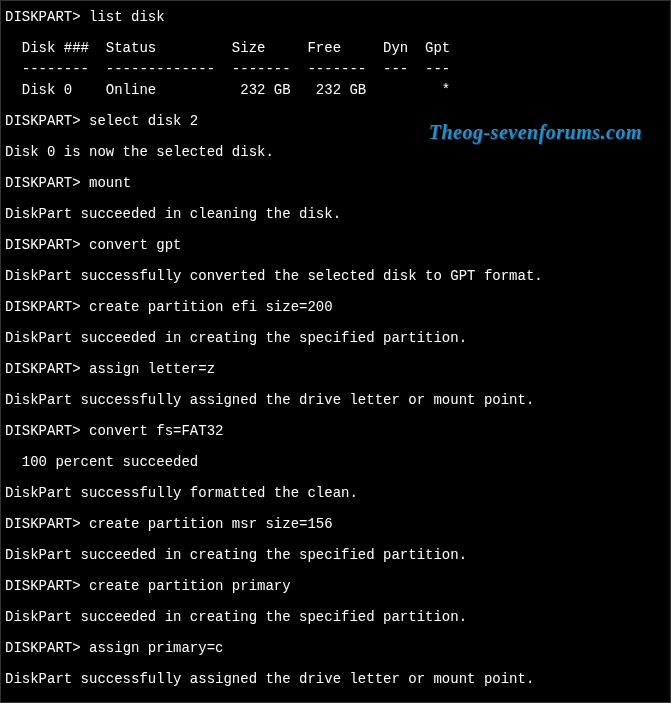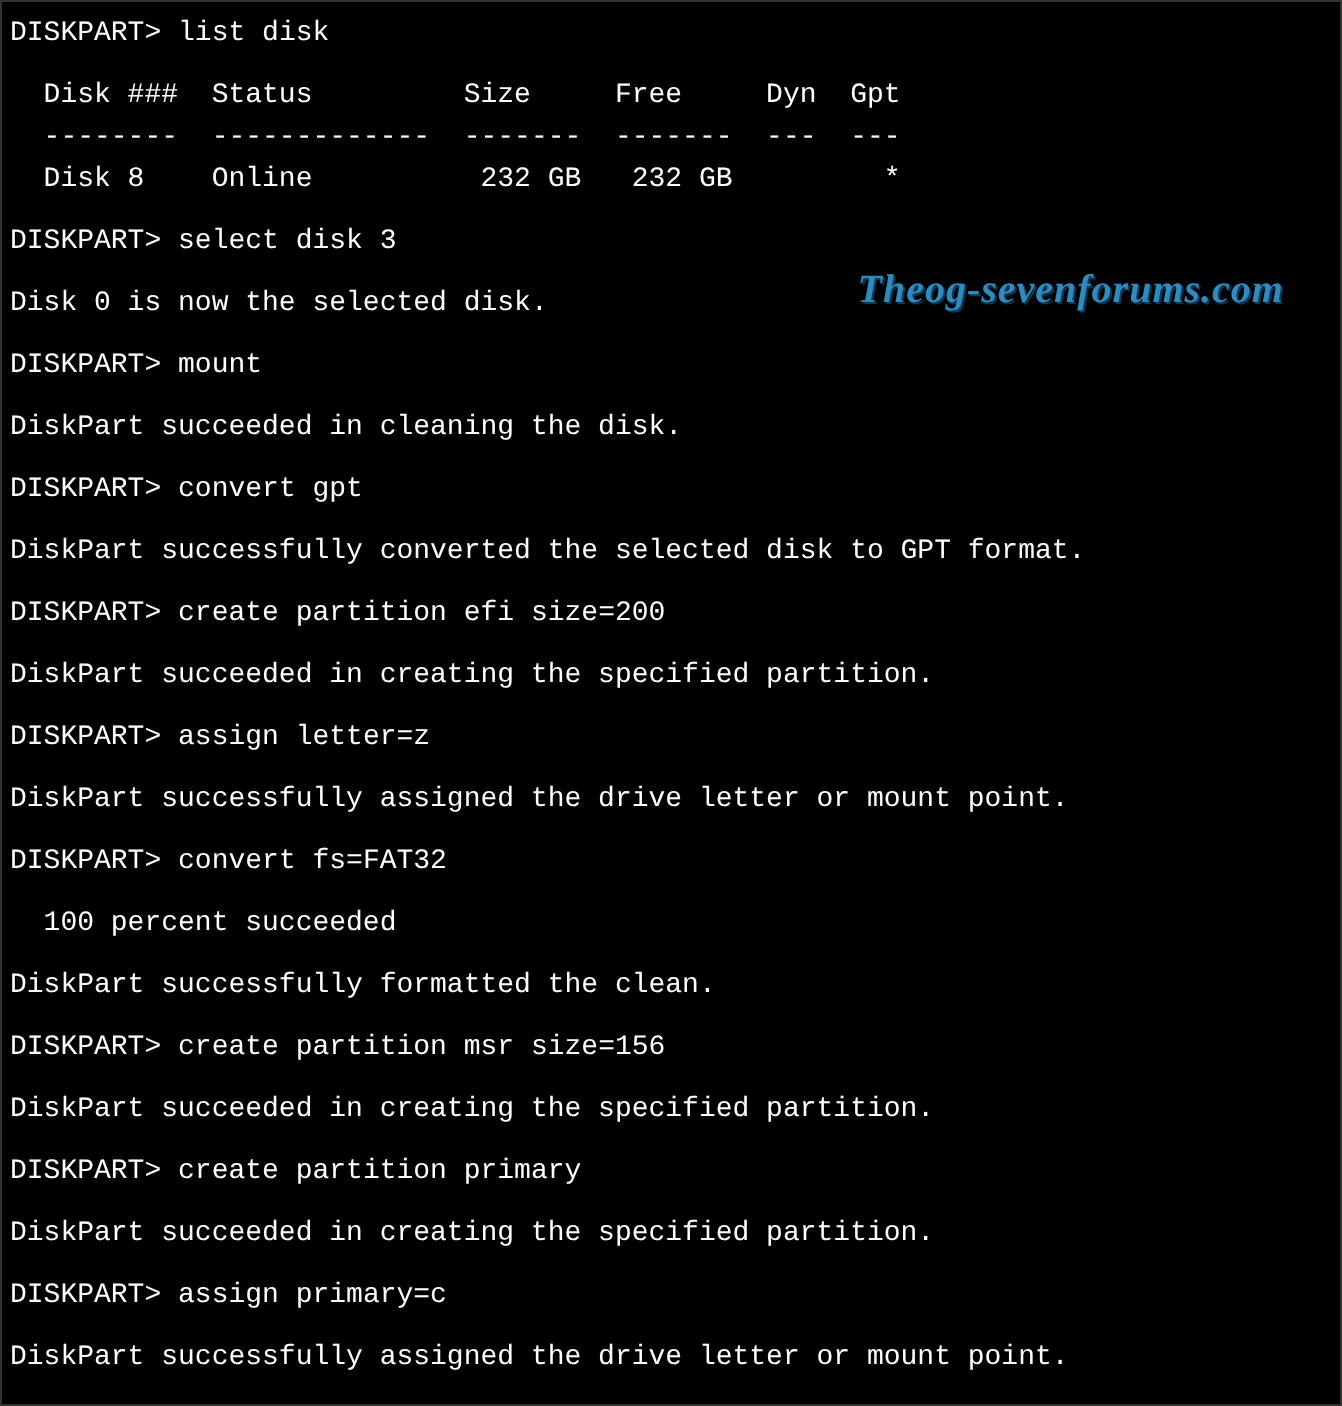--- a/index.html
+++ b/index.html
@@ -13,44 +13,44 @@
       padding: 6px 4px;
       line-height: 1.5;
       position: relative;
       overflow: hidden;
       border: 1px solid #333;
     }
     .line { white-space: pre; }
     .blank { height: 10px; }
     .watermark {
       position: absolute;
-      top: 129px;
+      top: 116px;
       right: 28px;
       font-family: Georgia, "Times New Roman", serif;
       font-size: 20px;
       font-style: italic;
       font-weight: bold;
       color: #2d8bbf;
       text-shadow: 1px 1px 0 #0a3a5a;
       letter-spacing: 0.5px;
     }
     .prompt-line { white-space: pre; }
   </style>
 </head>
 <body>
 
 <div class="watermark">Theog-sevenforums.com</div>
 
 <div class="prompt-line"><span>DISKPART&gt;</span> <span>list disk</span></div>
 <div class="blank"></div>
 <div class="line">  Disk ###  Status         Size     Free     Dyn  Gpt</div>
 <div class="line">  --------  -------------  -------  -------  ---  ---</div>
-<div class="line">  Disk 8    Online          232 GB   232 GB         *</div>
+<div class="line">  Disk 0    Online          232 GB   232 GB         *</div>
 <div class="blank"></div>
-<div class="prompt-line"><span>DISKPART&gt;</span> <span>select disk 3</span></div>
+<div class="prompt-line"><span>DISKPART&gt;</span> <span>select disk 2</span></div>
 <div class="blank"></div>
 <div class="line">Disk 0 is now the selected disk.</div>
 <div class="blank"></div>
 <div class="prompt-line"><span>DISKPART&gt;</span> <span>mount</span></div>
 <div class="blank"></div>
 <div class="line">DiskPart succeeded in cleaning the disk.</div>
 <div class="blank"></div>
 <div class="prompt-line"><span>DISKPART&gt;</span> <span>convert gpt</span></div>
 <div class="blank"></div>
 <div class="line">DiskPart successfully converted the selected disk to GPT format.</div>

